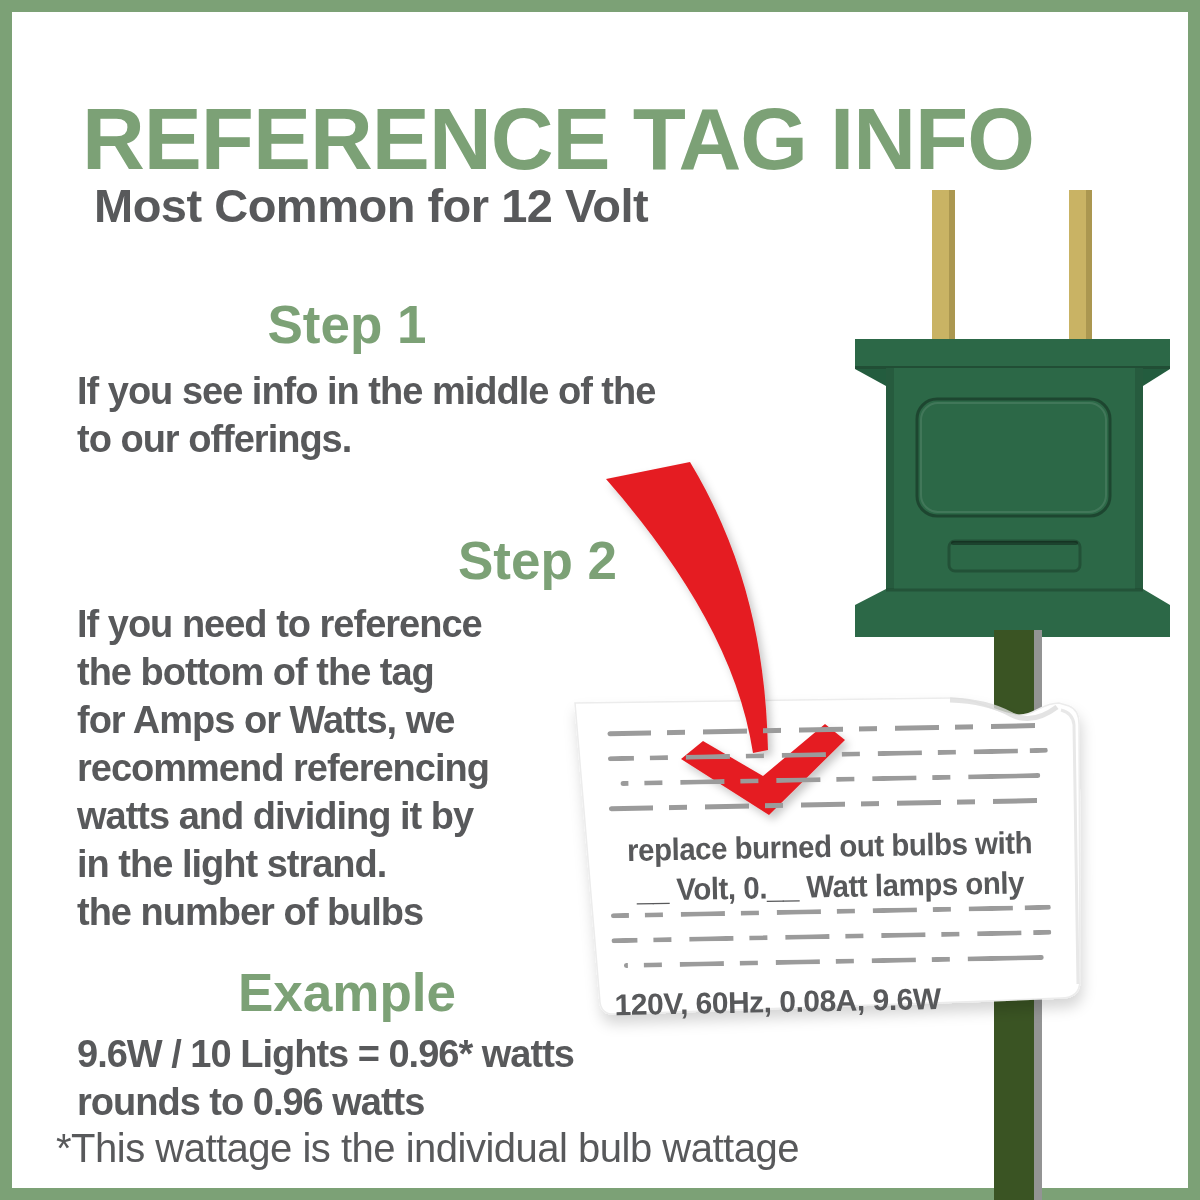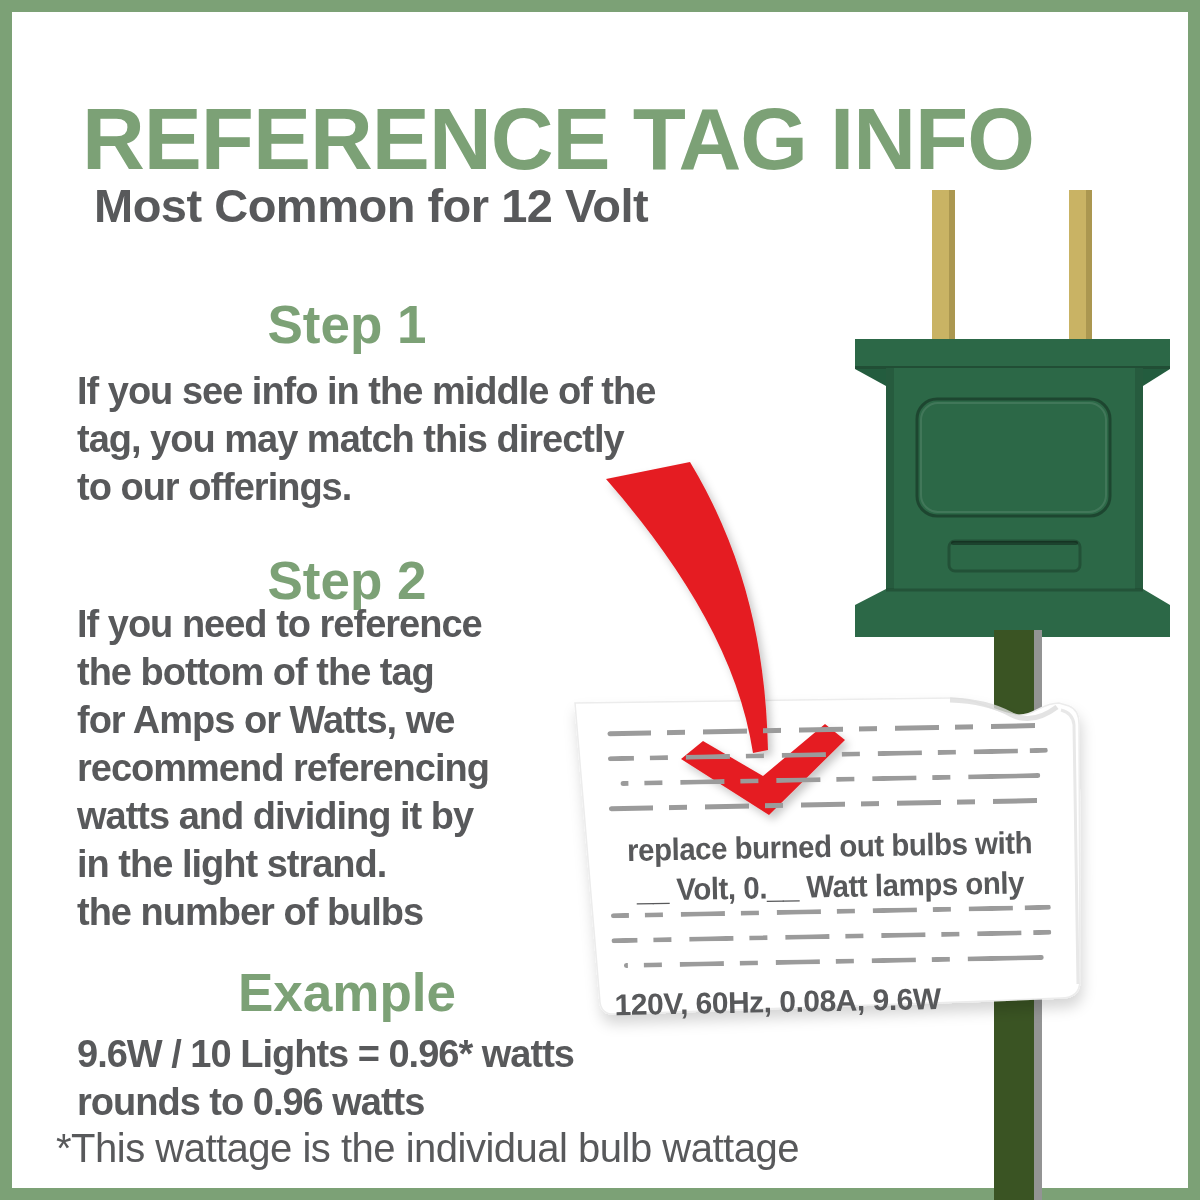--- a/index.html
+++ b/index.html
@@ -44,21 +44,21 @@
     text-align:right;
   }
   .step-heading{
     left:65px;width:540px;
     text-align:center;
     font-size:53px;font-weight:700;
     color:var(--sage);
     white-space:nowrap;
   }
   .h-step1{top:282px;}
-  .h-step2{top:538px;}
+  .h-step2{top:518px;text-align:right;}
   .h-example{top:950px;}
   .body-text{
     left:65px;
     color:var(--ink);
     font-size:38px;font-weight:700;
     letter-spacing:-1px;
     line-height:48px;
     white-space:nowrap;
   }
   .s1-body{top:344px;margin-top:11px;}
@@ -118,21 +118,20 @@
 <body>
 
 <div class="page">
 
   <div class="abs title">REFERENCE TAG INFO</div>
   <div class="abs subtitle">Most Common for 12 Volt</div>
 
   <div class="abs step-heading h-step1">Step 1</div>
   <div class="abs body-text s1-body">
     <div>If you see info in the middle of the</div>
-    <div>tag, you may match this directly</div>
     <div>to our offerings.</div>
   </div>
 
   <div class="abs step-heading h-step2">Step 2</div>
   <div class="abs body-text s2-body">
     <div>If you need to reference</div>
     <div>the bottom of the tag</div>
     <div>for Amps or Watts, we</div>
     <div>recommend referencing</div>
     <div>watts and dividing it by</div>

